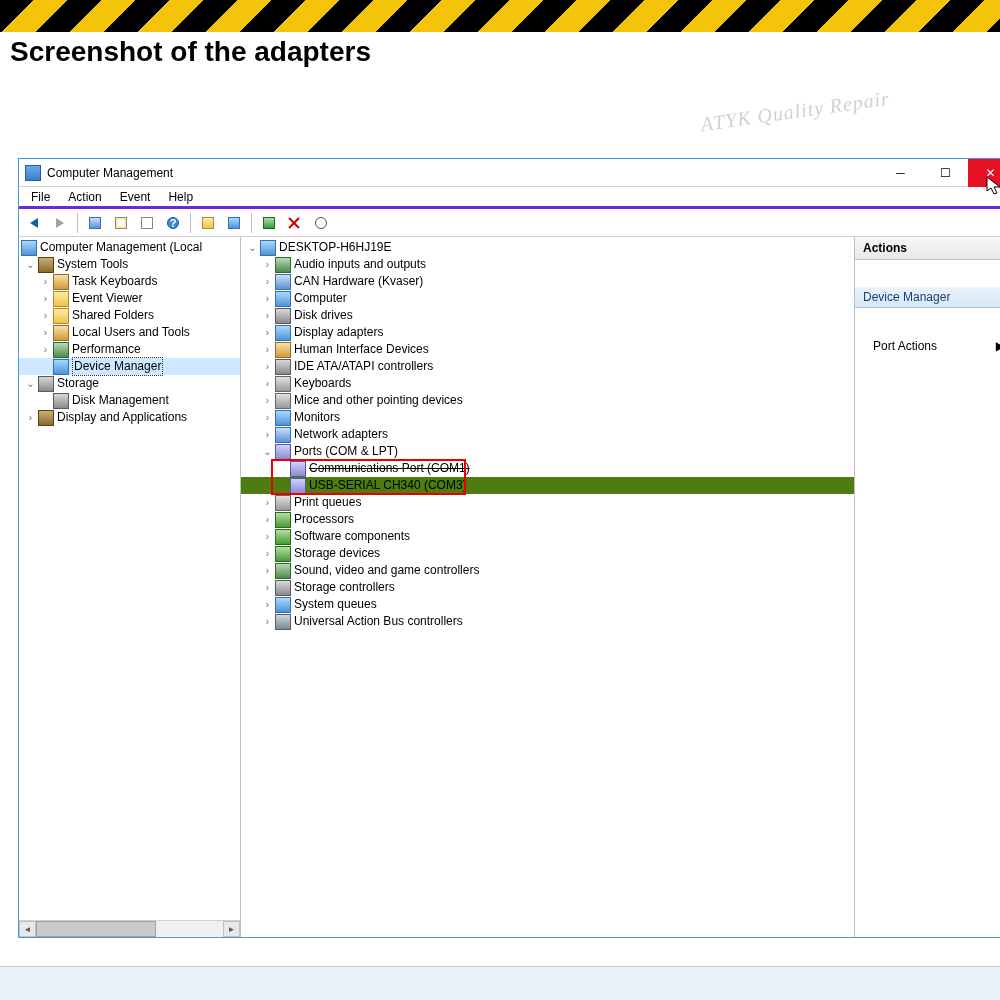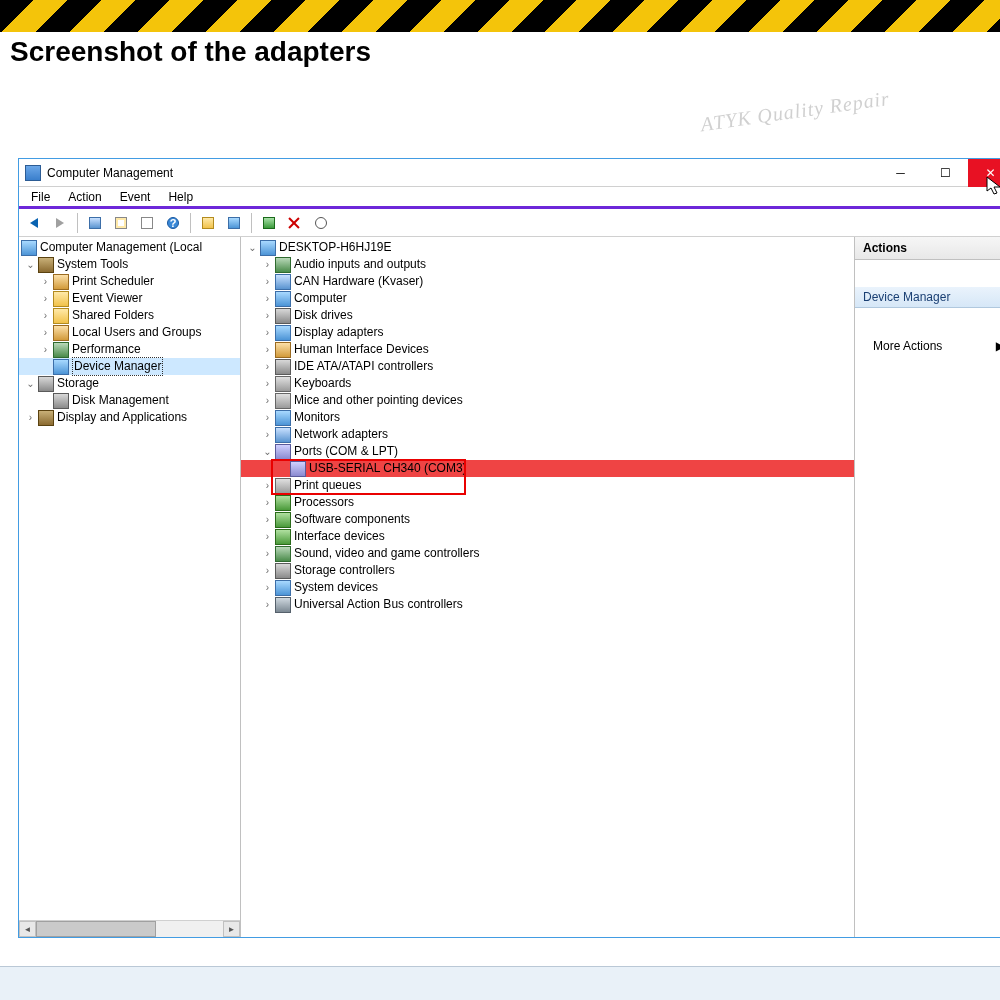--- a/index.html
+++ b/index.html
@@ -147,21 +147,21 @@
   .ic.port { background: linear-gradient(#d0d0ff,#8a8ad0); border-color:#5a5a9a;}
   .ic.folder{ background: linear-gradient(#ffe9a8,#f1c24a); border-color:#b38b1e;}
   .ic.tool { background: linear-gradient(#c8b078,#8a6a30); border-color:#5a4210;}
   .ic.red  { width:16px;height:16px; background:transparent;border:none; position:relative;}
   .ic.red::before, .ic.red::after{
     content:""; position:absolute; left:7px; top:1px; width:2px; height:14px; background:#c00; transform:rotate(45deg);
   }
   .ic.red::after{ transform:rotate(-45deg);}
   .node.sel { background: #cde8ff; }
   .node.sel .label { border: 1px dotted #333; padding: 0 1px;}
-  .node.hl { background: #ef4444; border: 0;}
+  .node.hl { background: #4d7c0f; border: 0;}
   .redbox {
     border: 2px solid #e90000;
     position: absolute;
     pointer-events: none;
   }
   .hscroll {
     height: 17px;
     background: #f0f0f0;
     border-top: 1px solid #d0d0d0;
     display: flex;
@@ -283,36 +283,36 @@
           <span class="label">Computer Management (Local</span>
         </div>
         <div class="node" style="padding-left:4px;">
           <span class="tw">⌄</span>
           <span class="ic tool"></span>
           <span class="label">System Tools</span>
         </div>
         <div class="node" style="padding-left:19px;">
             <span class="tw">›</span>
             <span class="ic hid"></span>
-            <span class="label">Print Scheduler</span>
+            <span class="label">Task Keyboards</span>
           </div>
         <div class="node" style="padding-left:19px;">
             <span class="tw">›</span>
             <span class="ic folder"></span>
             <span class="label">Event Viewer</span>
           </div>
         <div class="node" style="padding-left:19px;">
             <span class="tw">›</span>
             <span class="ic folder"></span>
             <span class="label">Shared Folders</span>
           </div>
         <div class="node" style="padding-left:19px;">
             <span class="tw">›</span>
             <span class="ic hid"></span>
-            <span class="label">Local Users and Groups</span>
+            <span class="label">Local Users and Tools</span>
           </div>
         <div class="node" style="padding-left:19px;">
             <span class="tw">›</span>
             <span class="ic snd"></span>
             <span class="label">Performance</span>
           </div>
         <div class="node sel" style="padding-left:34px;">
             <span class="ic comp"></span>
             <span class="label">Device Manager</span>
           </div>
@@ -400,20 +400,24 @@
         <div class="node" style="padding-left:19px;">
             <span class="tw">›</span>
             <span class="ic net"></span>
             <span class="label">Network adapters</span>
           </div>
         <div class="node" style="padding-left:19px;">
             <span class="tw">⌄</span>
             <span class="ic port"></span>
             <span class="label">Ports (COM &amp; LPT)</span>
           </div>
+        <div class="node" style="padding-left:49px;">
+            <span class="ic port"></span>
+            <span class="label" style="text-decoration:line-through;">Communications Port (COM1)</span>
+          </div>
         <div class="node hl" style="padding-left:49px;">
             <span class="ic port"></span>
             <span class="label">USB-SERIAL CH340 (COM3)</span>
           </div>
         <div class="node" style="padding-left:19px;">
             <span class="tw">›</span>
             <span class="ic kbd"></span>
             <span class="label">Print queues</span>
           </div>
         <div class="node" style="padding-left:19px;">
@@ -422,52 +426,52 @@
             <span class="label">Processors</span>
           </div>
         <div class="node" style="padding-left:19px;">
             <span class="tw">›</span>
             <span class="ic cpu"></span>
             <span class="label">Software components</span>
           </div>
         <div class="node" style="padding-left:19px;">
             <span class="tw">›</span>
             <span class="ic cpu"></span>
-            <span class="label">Interface devices</span>
+            <span class="label">Storage devices</span>
           </div>
         <div class="node" style="padding-left:19px;">
             <span class="tw">›</span>
             <span class="ic snd"></span>
             <span class="label">Sound, video and game controllers</span>
           </div>
         <div class="node" style="padding-left:19px;">
             <span class="tw">›</span>
             <span class="ic disk"></span>
             <span class="label">Storage controllers</span>
           </div>
         <div class="node" style="padding-left:19px;">
             <span class="tw">›</span>
             <span class="ic comp"></span>
-            <span class="label">System devices</span>
+            <span class="label">System queues</span>
           </div>
         <div class="node" style="padding-left:19px;">
             <span class="tw">›</span>
             <span class="ic usb"></span>
             <span class="label">Universal Action Bus controllers</span>
           </div>
 
         <div class="redbox" style="left:30px; top:222px; width:195px; height:36px;"></div>
       </div>
     </div>
 
     <div class="pane right">
       <div class="actions-head">Actions</div>
       <div class="actions-sub">Device Manager</div>
       <div class="actions-item">
-        <span>More Actions</span>
+        <span>Port Actions</span>
         <span>▶</span>
       </div>
     </div>
   </div>
 </div>
 
 <div class="footer-strip"></div>
 
 <div class="cursor" style="left:988px; top:178px;">
   <svg width="18" height="22">

